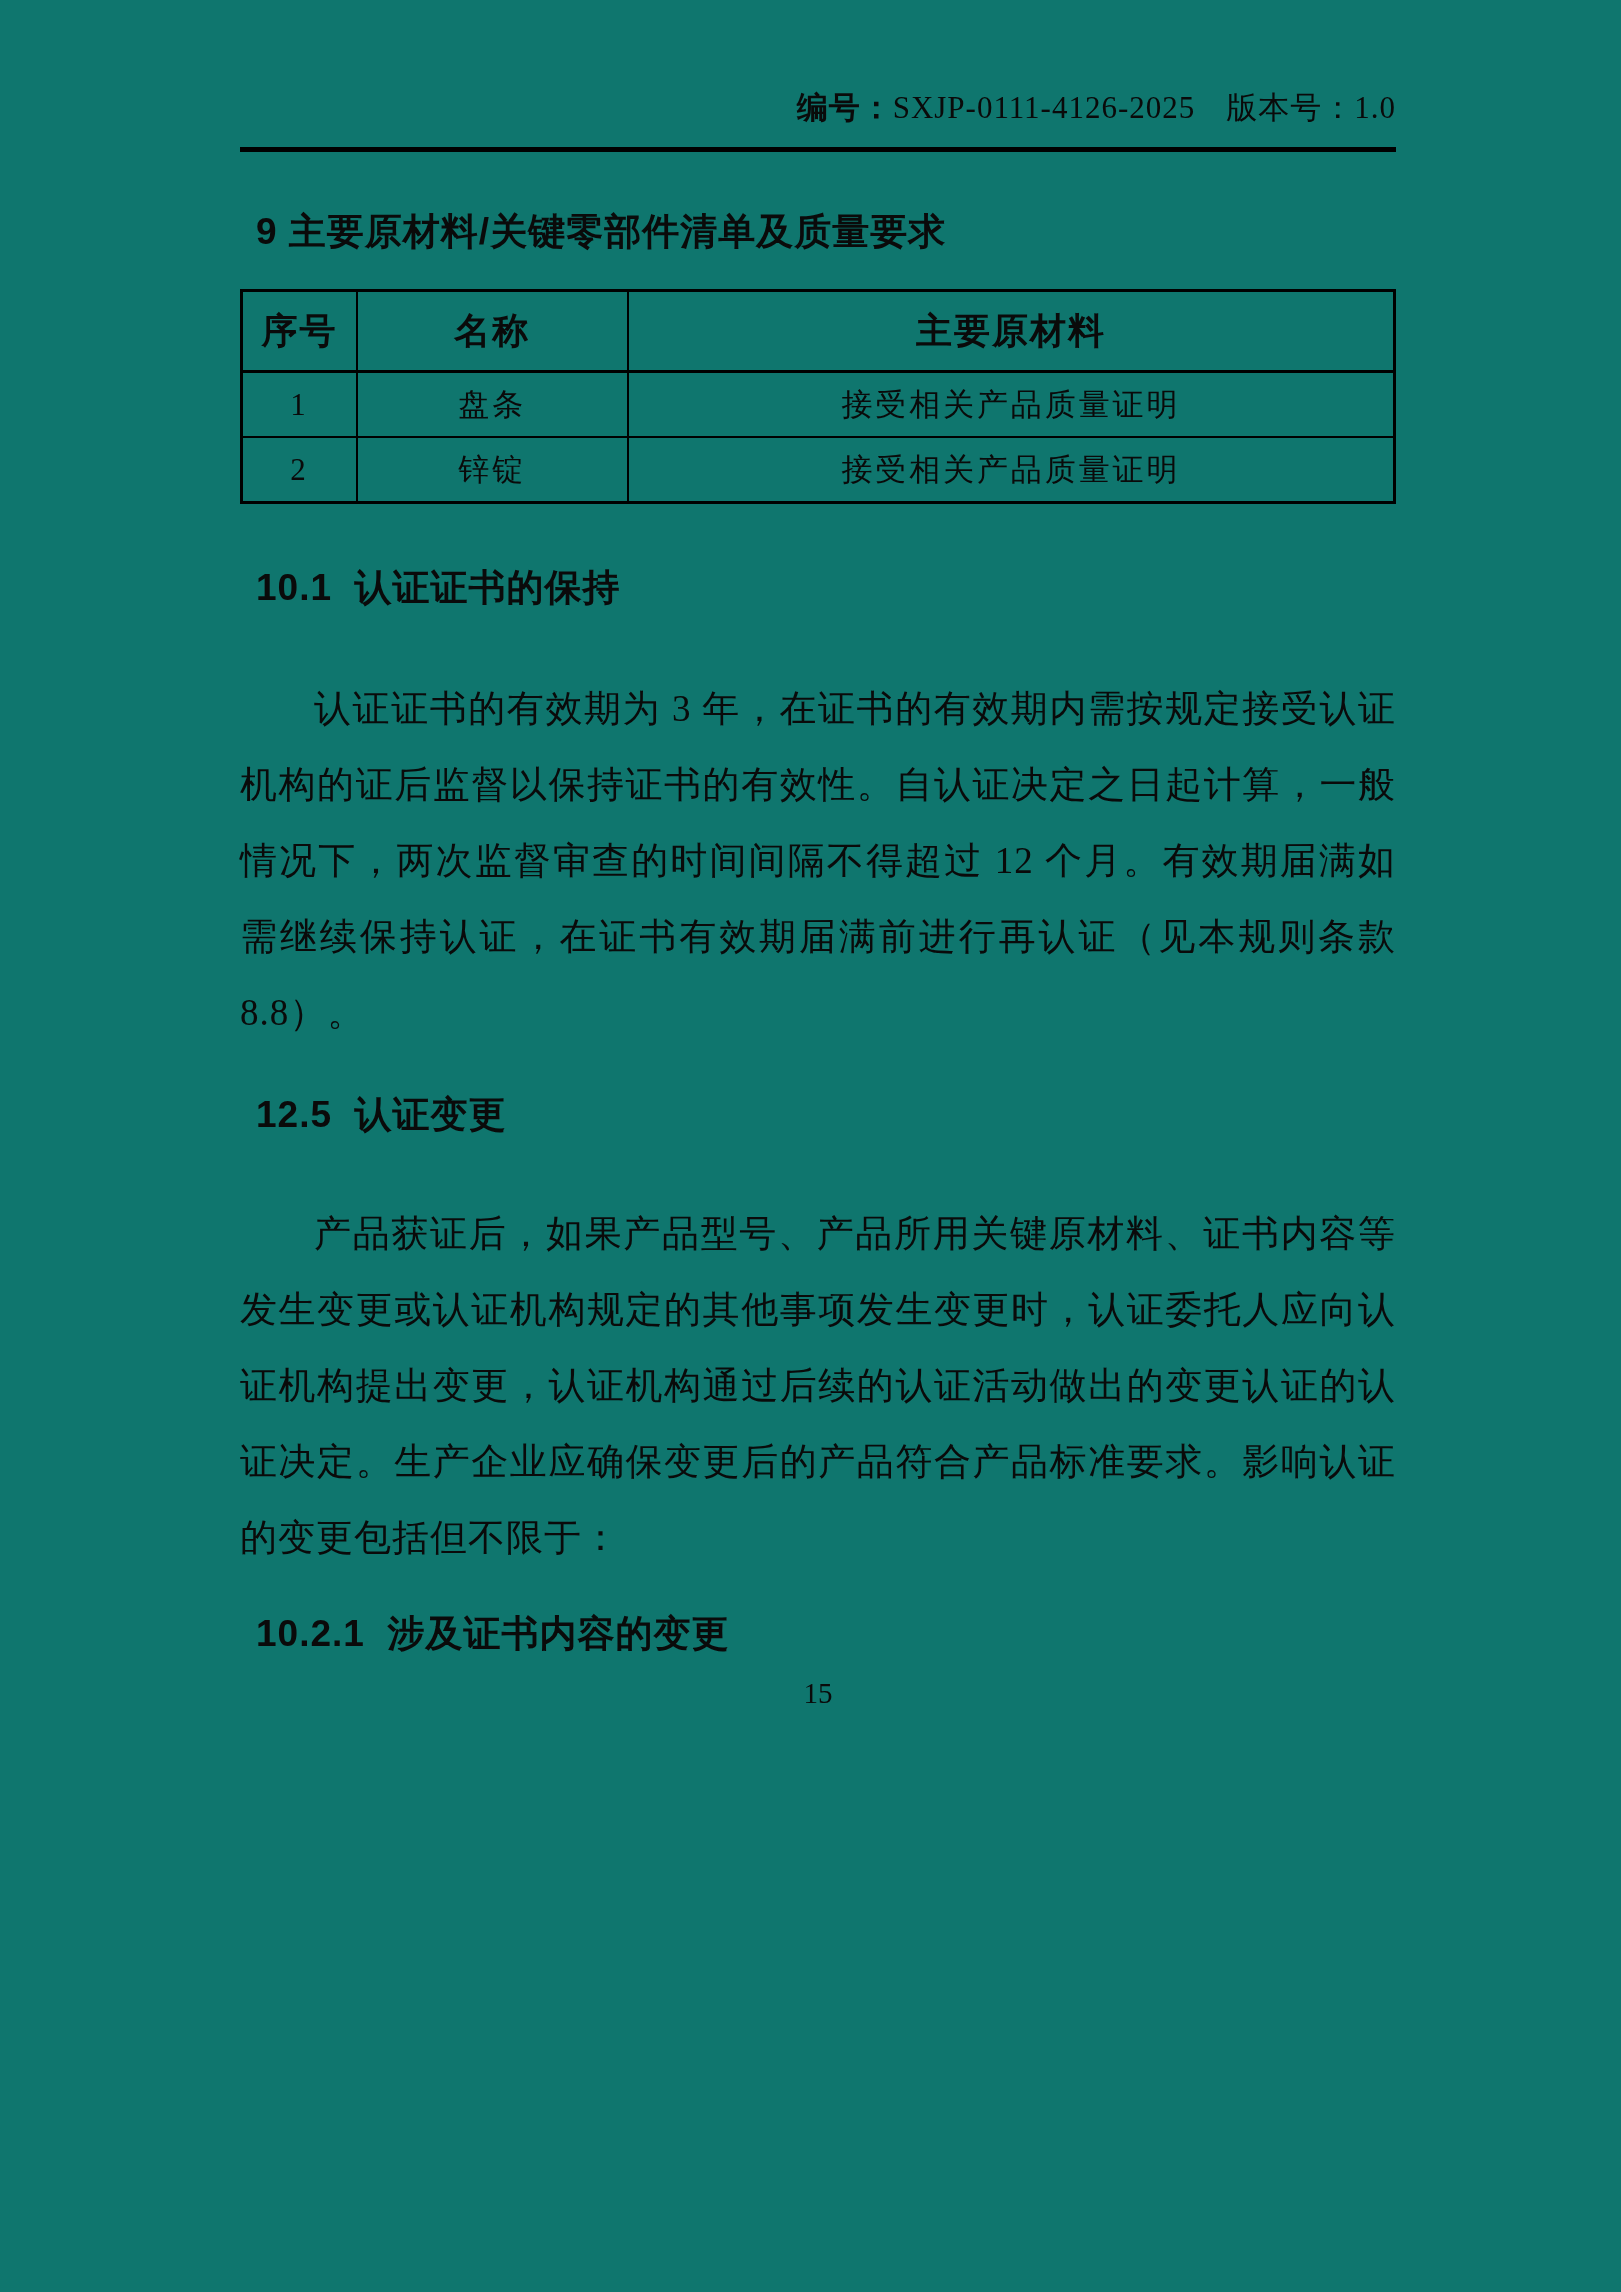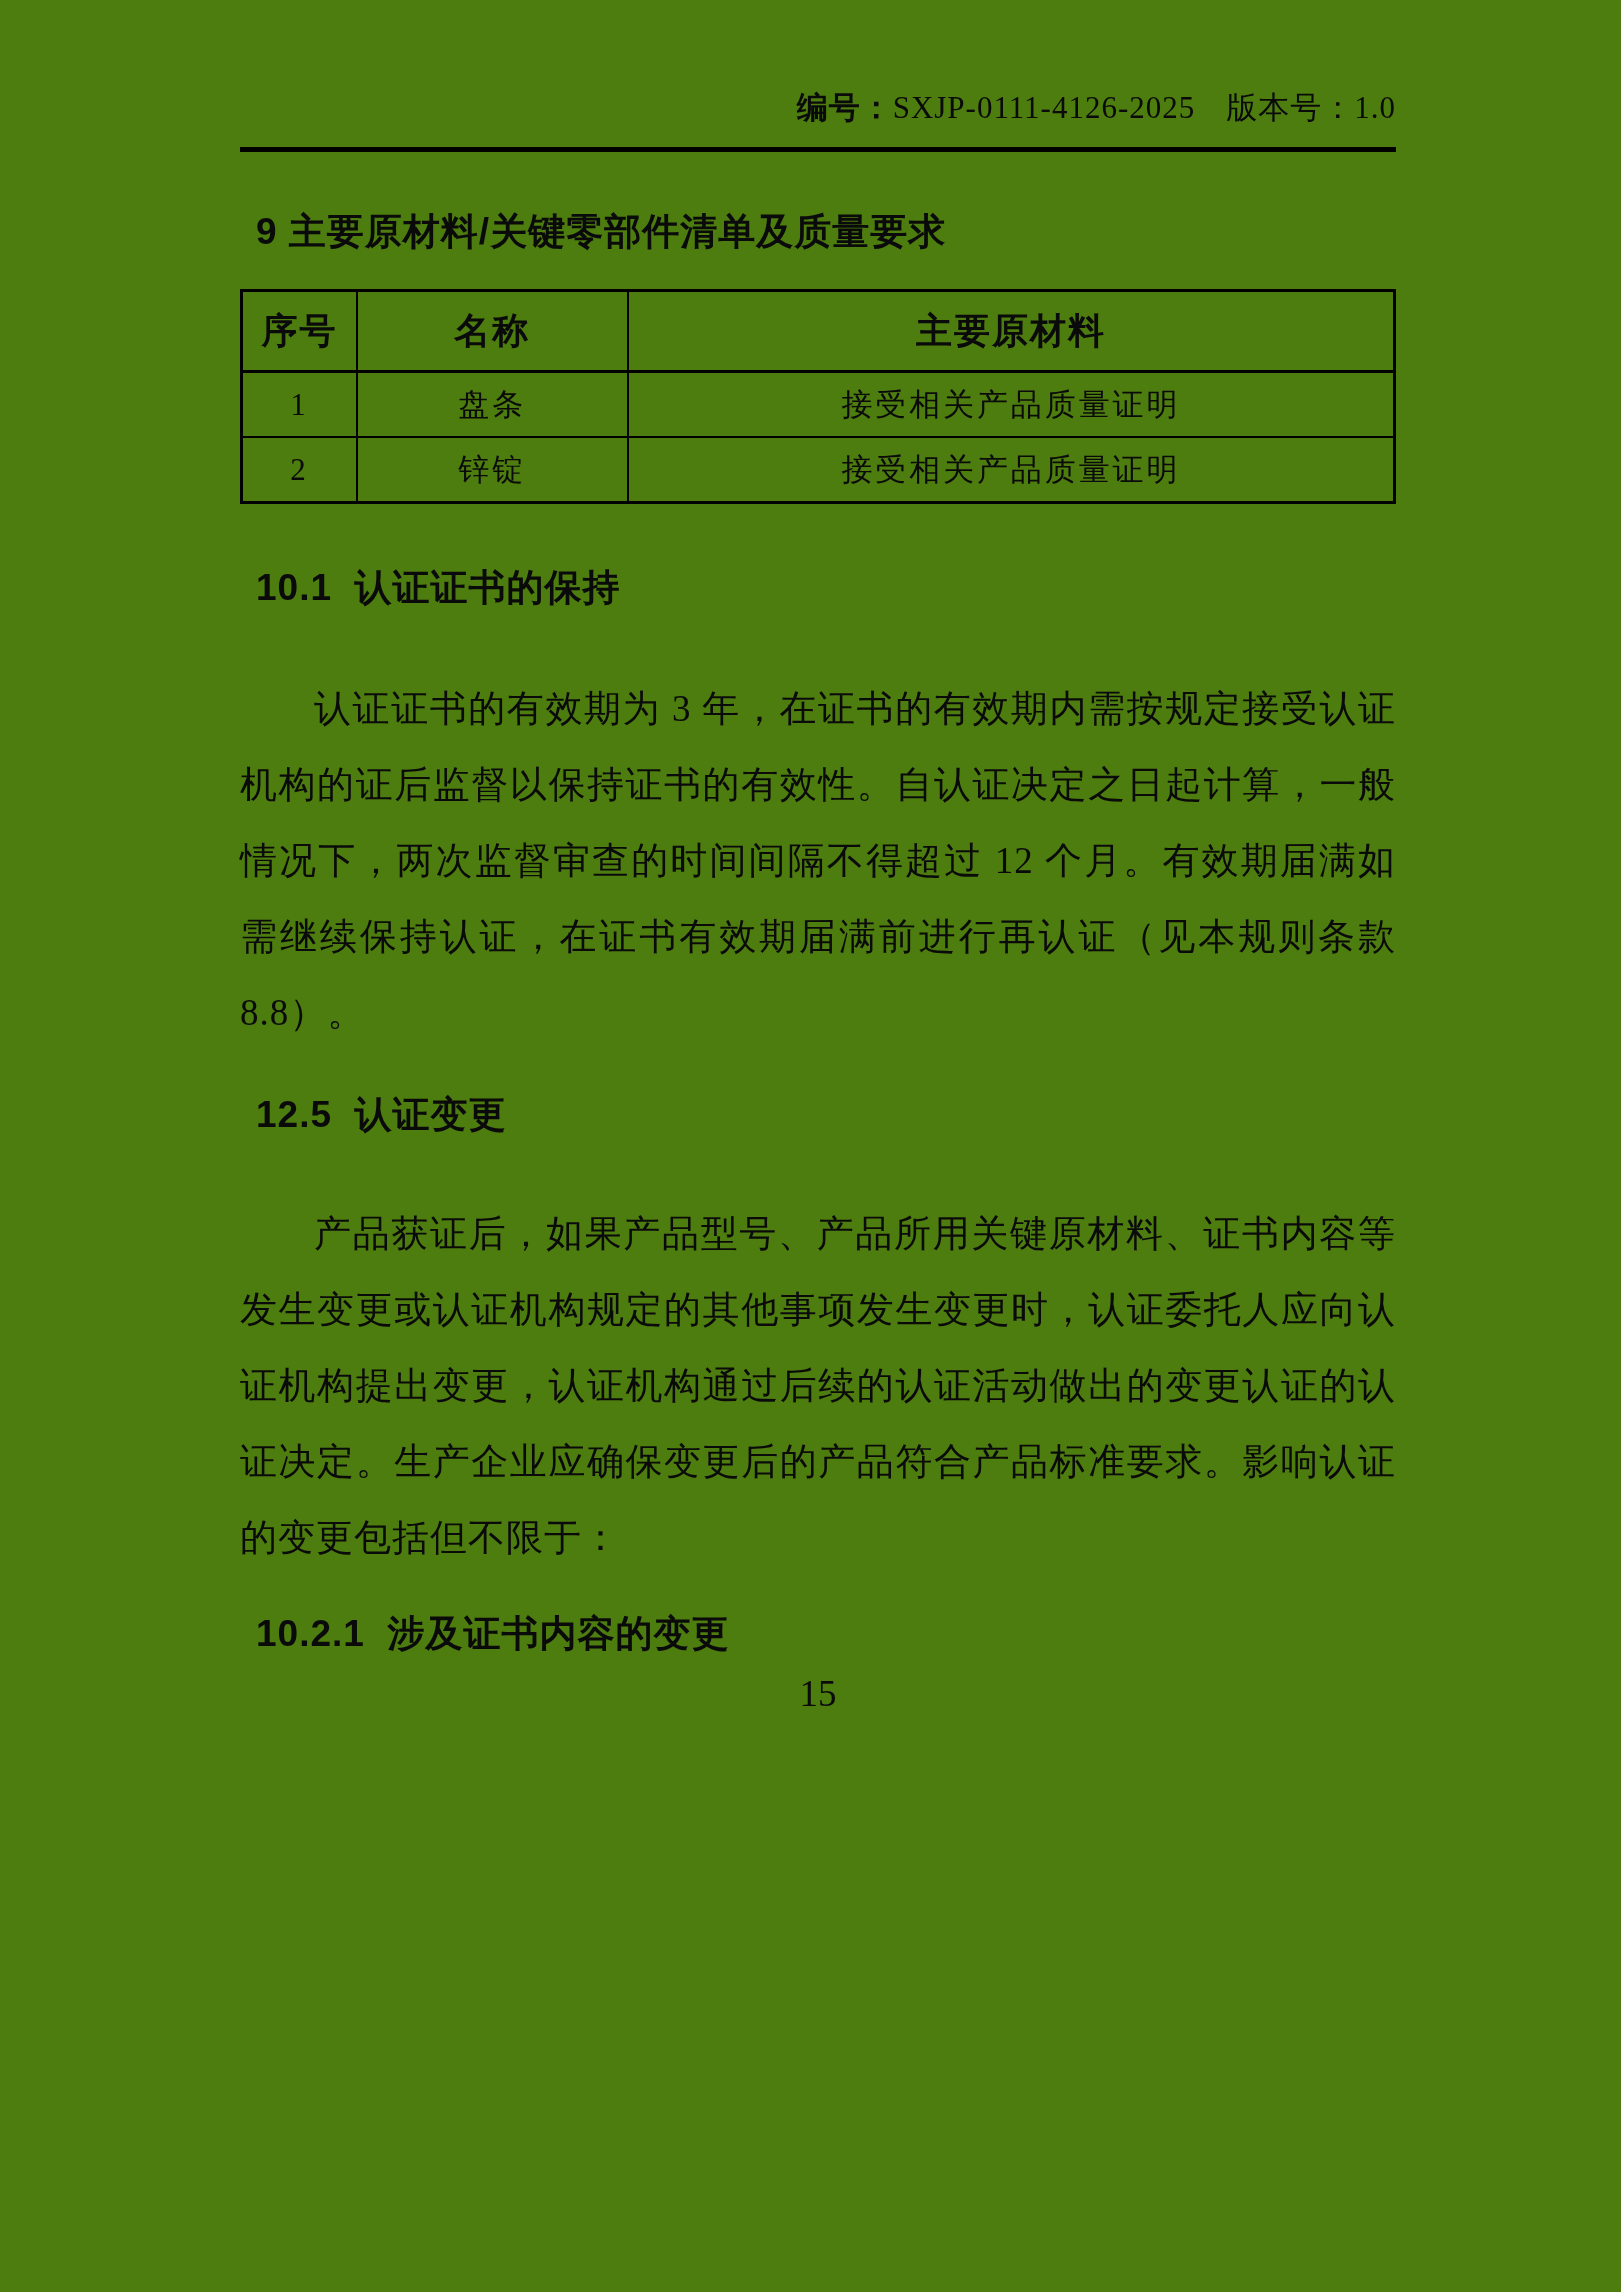--- a/index.html
+++ b/index.html
@@ -4,21 +4,21 @@
 <style>
   html, body {
     margin: 0;
     padding: 0;
     background: #ffffff;
   }
   .page {
     position: relative;
     width: 1621px;
     height: 2293px;
-    background: #4d7c0f;
+    background: #0f766e;
     color: #0a0a0a;
     font-family: "Liberation Serif", serif;
     overflow: hidden;
     box-sizing: border-box;
     padding: 0 225px 12px 240px;
   }
   
   .doc-header {
     padding-top: 86px;
     text-align: right;
@@ -96,21 +96,21 @@
   .materials-table td {
     height: 61px;
     font-size: 31px;
     border: 2px solid #000000;
     letter-spacing: 2.9px;
   }
   
   .page-number {
     margin-top: 1px;
     text-align: center;
-    font-size: 37px;
+    font-size: 29px;
     line-height: 39px;
   }
 </style>
 </head>
 <body>
 
 <div class="page">
 
   <div class="doc-header"><span class="hdr-label">编号：</span><span>SXJP-0111-4126-2025</span><span class="hdr-version">版本号：1.0</span></div>
 

